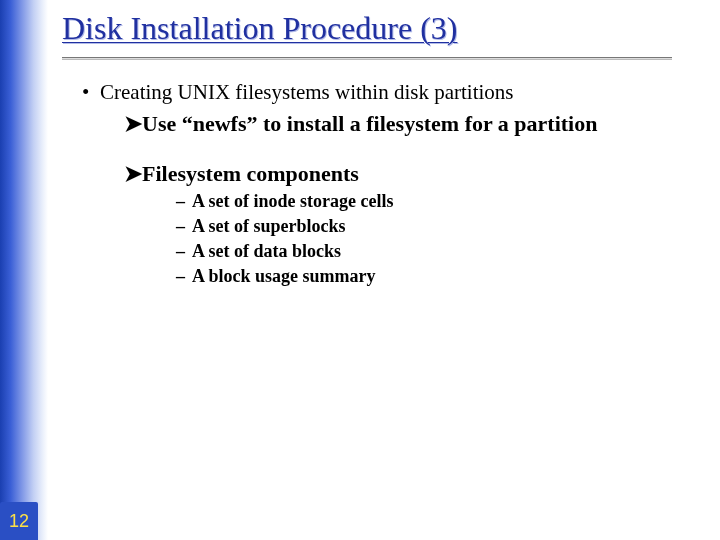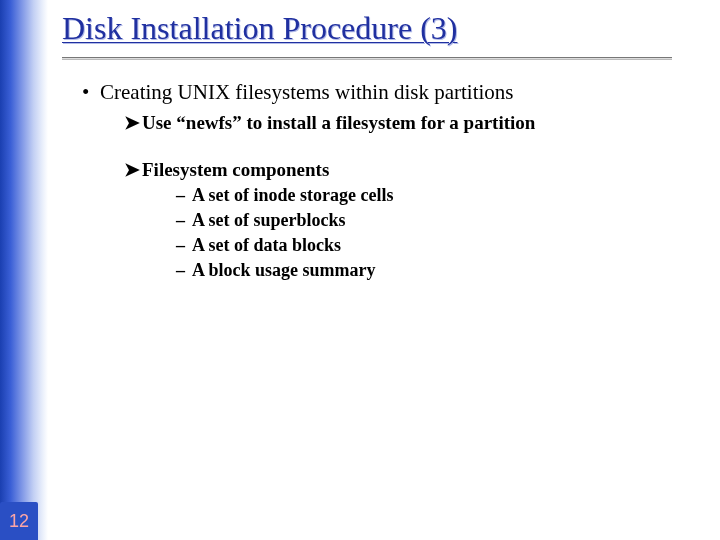--- a/index.html
+++ b/index.html
@@ -39,21 +39,21 @@
     position: absolute;
     left: 0; bottom: 0;
     width: 38px; height: 38px;
     background: #2a4fc4;
     border-radius: 2px 2px 0 0;
     display: flex;
     align-items: center;
     justify-content: center;
   }
   .pagenum span {
-    color: #fca5a5;
+    color: #fde047;
     font-family: Arial, Helvetica, sans-serif;
     font-size: 18px;
   }
   .content {
     position: absolute;
     left: 62px; top: 0;
     width: 646px; height: 388px;
   }
   .title {
     margin-top: 10px;
@@ -79,21 +79,21 @@
     color: #000;
   }
   .l1 {
     font-size: 21px;
     font-weight: normal;
     margin-top: 10px;
     margin-left: 0;
   }
   .l1 .bullet { display:inline-block; width: 18px; }
   .l2 {
-    font-size: 19px;
+    font-size: 22px;
     font-weight: bold;
     margin-top: 6px;
     margin-left: 42px;
   }
   .l2 .arrow {
     display: inline-block;
     width: 18px;
     vertical-align: baseline;
     font-family: Arial, sans-serif;
   }

